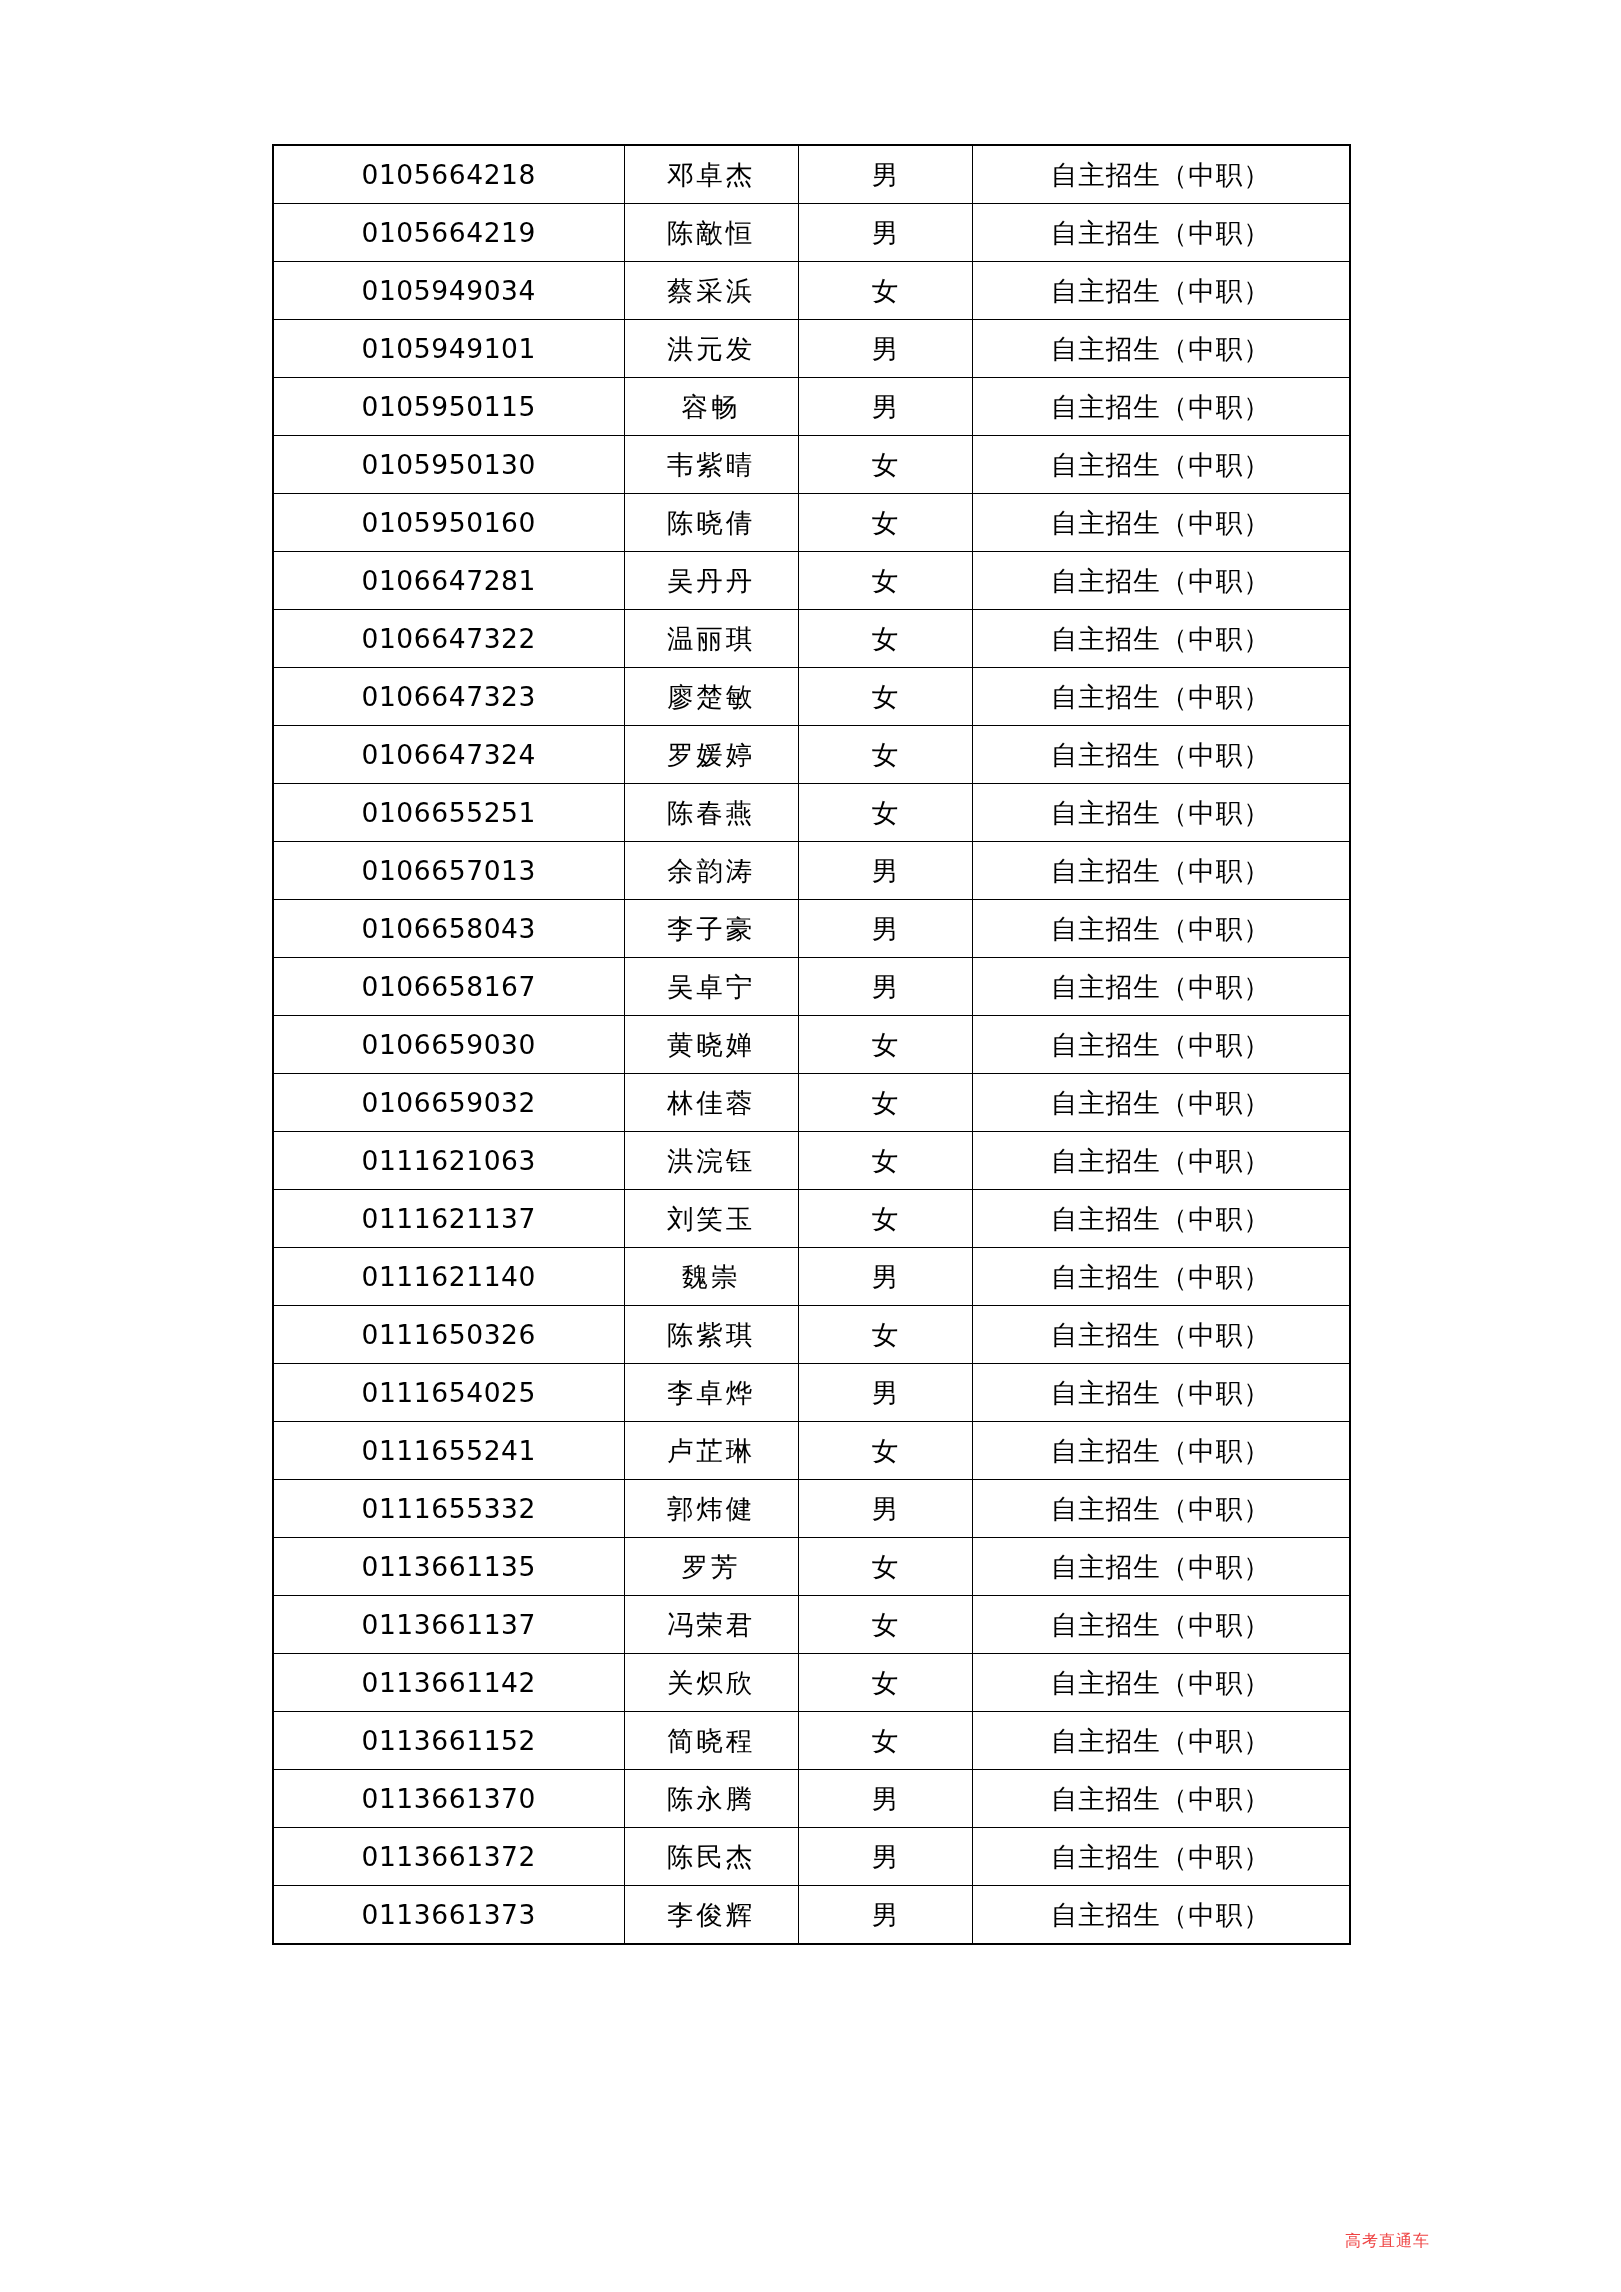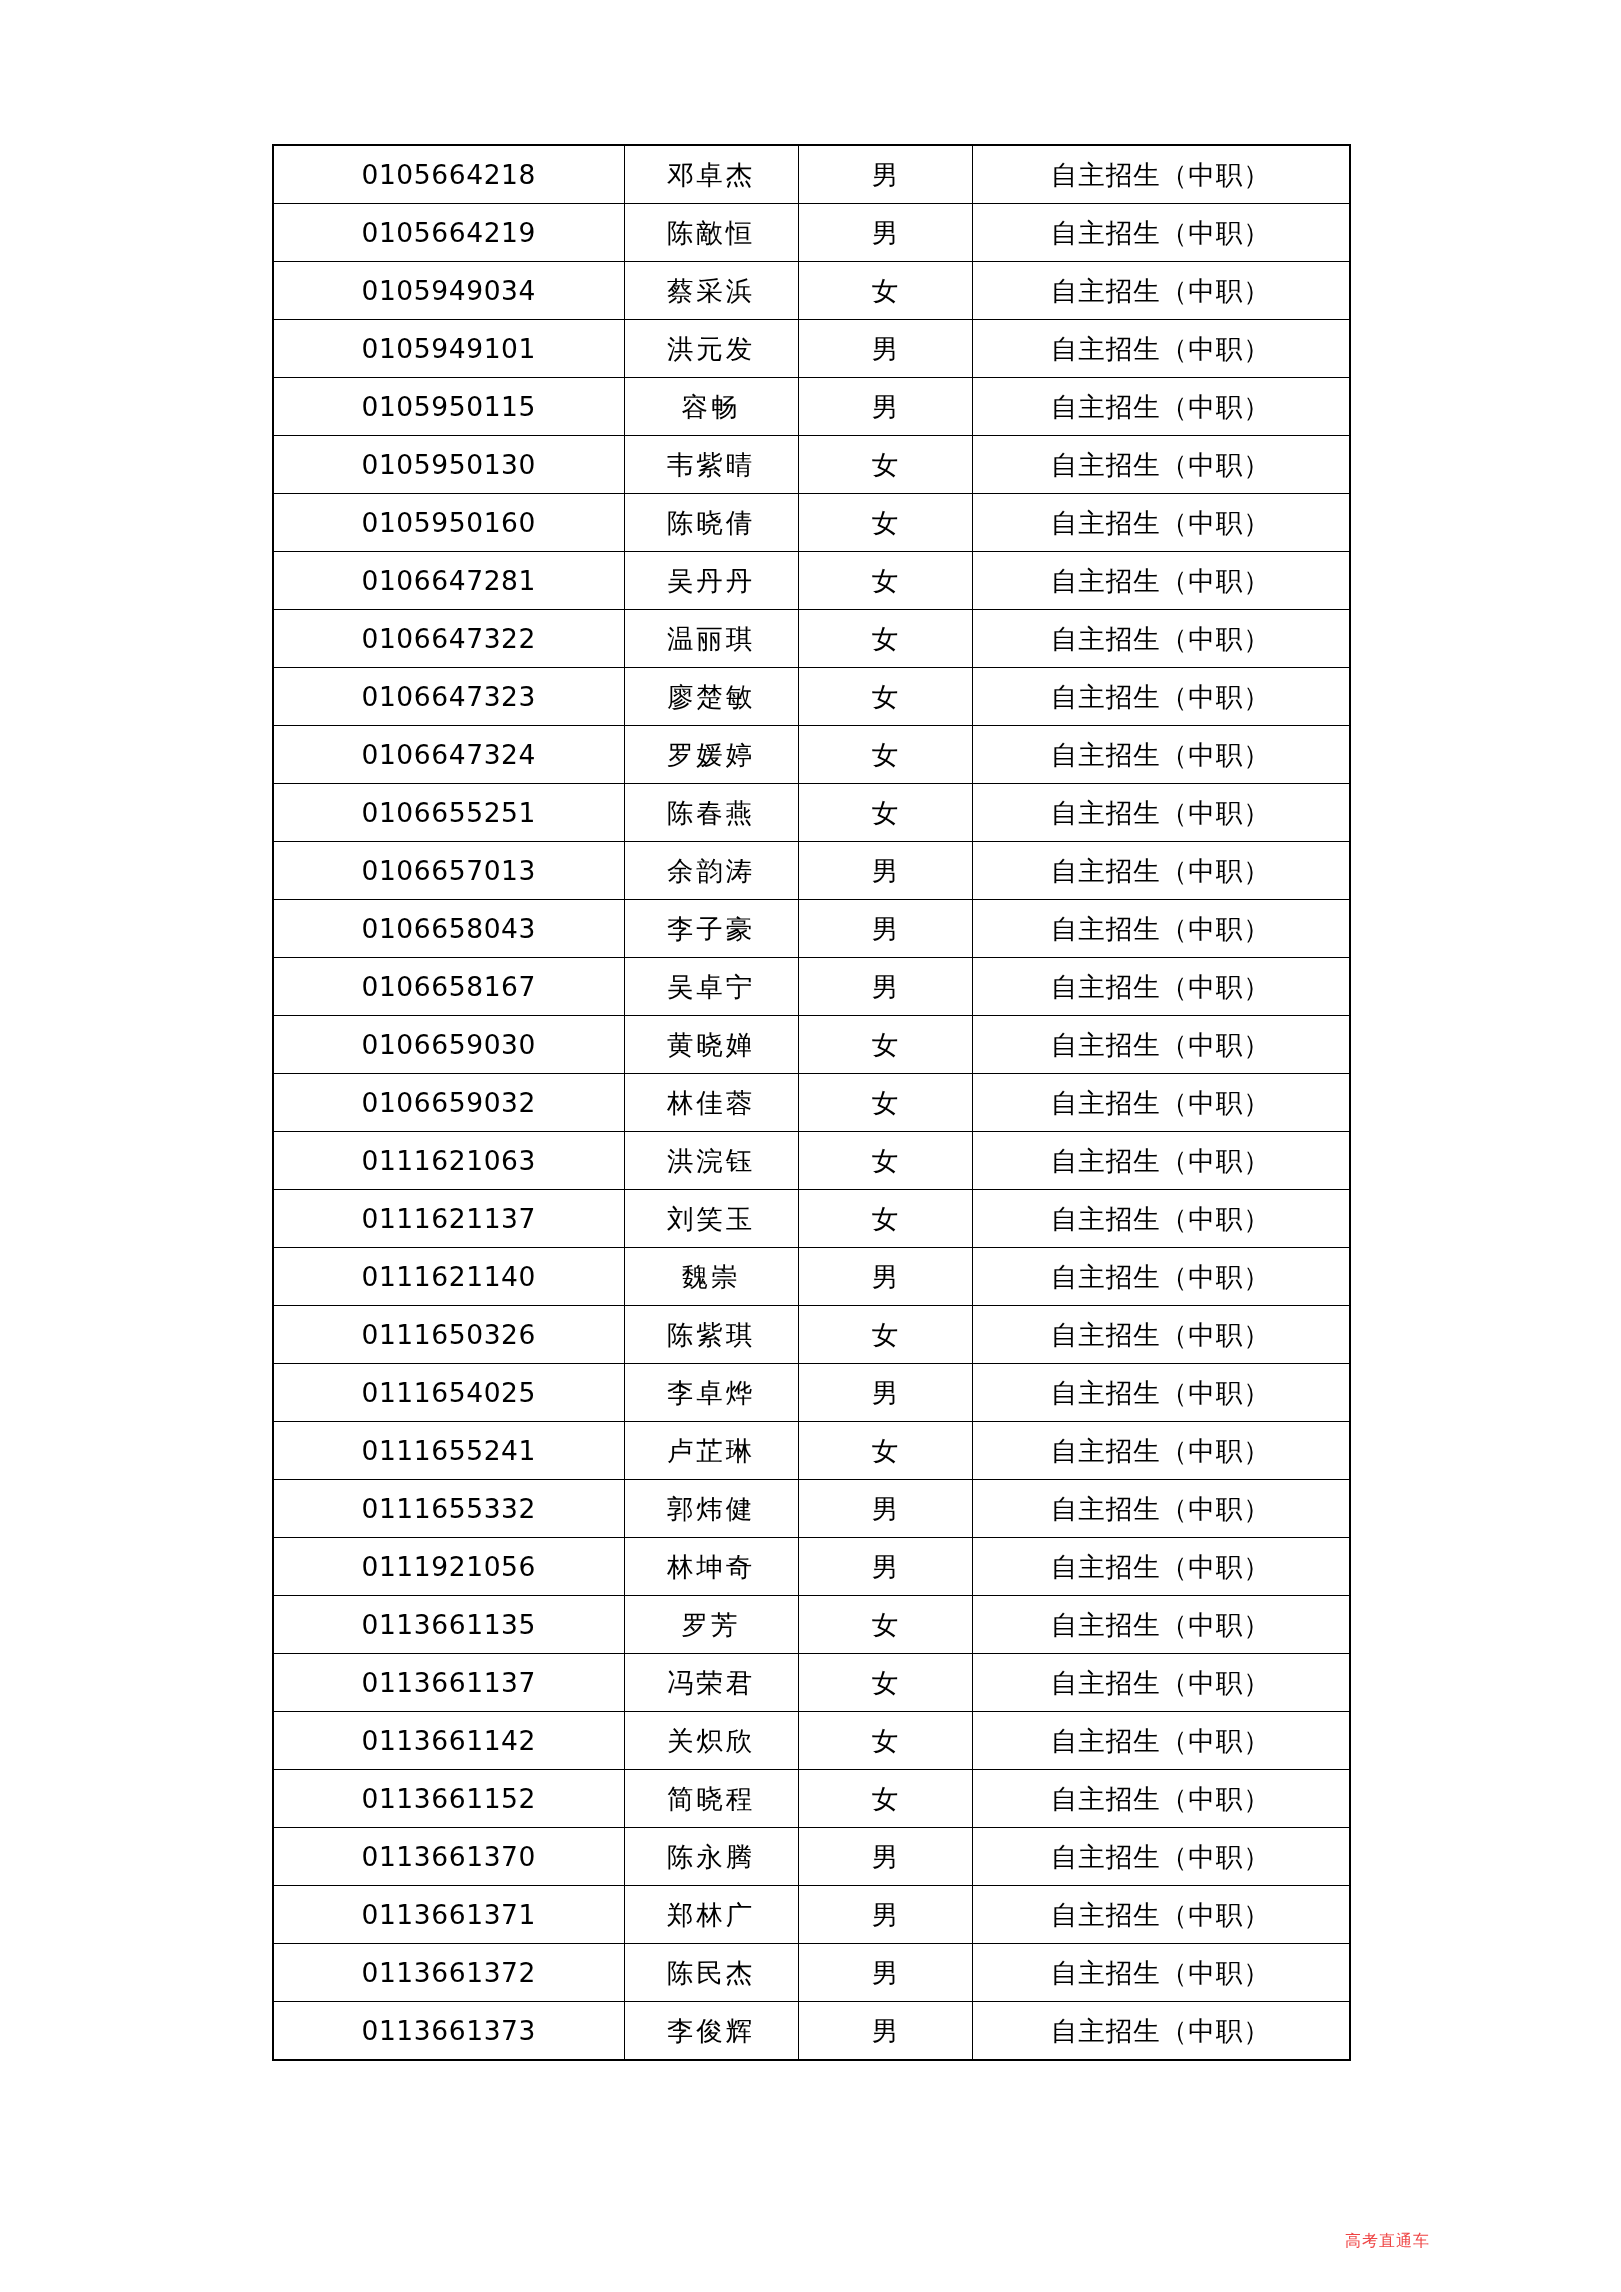--- a/index.html
+++ b/index.html
@@ -232,26 +232,20 @@
             <td class="sex">女</td>
             <td class="cat">自主招生（中职）</td>
           </tr>
           <tr>
             <td class="num">0111655332</td>
             <td class="name">郭炜健</td>
             <td class="sex">男</td>
             <td class="cat">自主招生（中职）</td>
           </tr>
           <tr>
-            <td class="num">0111921056</td>
-            <td class="name">林坤奇</td>
-            <td class="sex">男</td>
-            <td class="cat">自主招生（中职）</td>
-          </tr>
-          <tr>
             <td class="num">0113661135</td>
             <td class="name">罗芳</td>
             <td class="sex">女</td>
             <td class="cat">自主招生（中职）</td>
           </tr>
           <tr>
             <td class="num">0113661137</td>
             <td class="name">冯荣君</td>
             <td class="sex">女</td>
             <td class="cat">自主招生（中职）</td>
@@ -264,26 +258,20 @@
           </tr>
           <tr>
             <td class="num">0113661152</td>
             <td class="name">简晓程</td>
             <td class="sex">女</td>
             <td class="cat">自主招生（中职）</td>
           </tr>
           <tr>
             <td class="num">0113661370</td>
             <td class="name">陈永腾</td>
-            <td class="sex">男</td>
-            <td class="cat">自主招生（中职）</td>
-          </tr>
-          <tr>
-            <td class="num">0113661371</td>
-            <td class="name">郑林广</td>
             <td class="sex">男</td>
             <td class="cat">自主招生（中职）</td>
           </tr>
           <tr>
             <td class="num">0113661372</td>
             <td class="name">陈民杰</td>
             <td class="sex">男</td>
             <td class="cat">自主招生（中职）</td>
           </tr>
           <tr>

